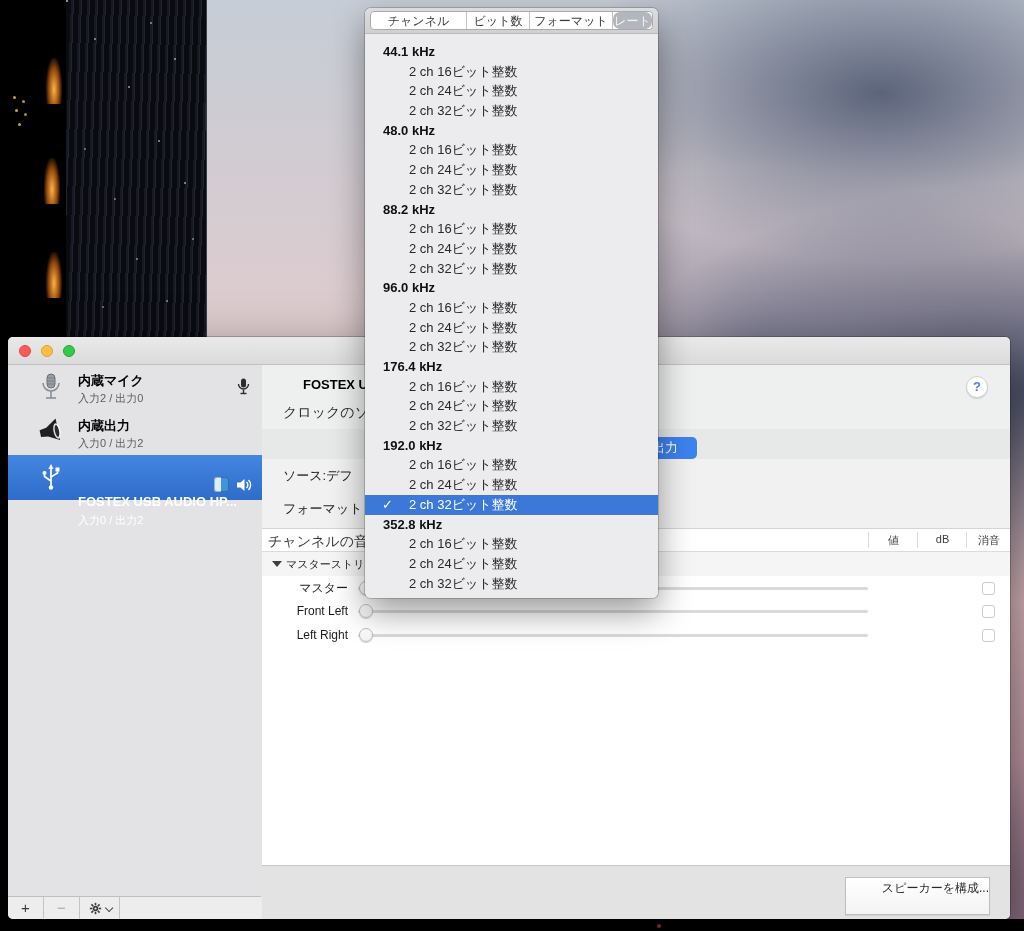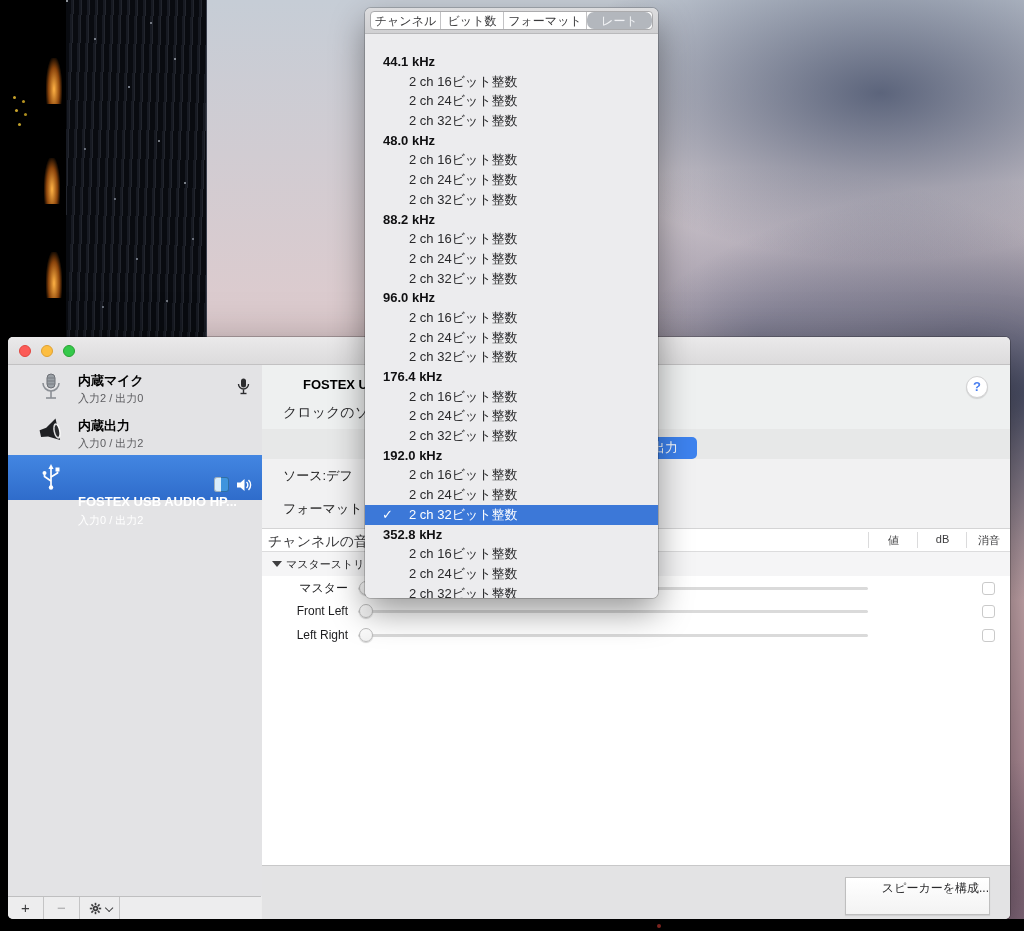--- a/index.html
+++ b/index.html
@@ -113,21 +113,21 @@
   
   .popup { position:absolute; left:365px; top:8px; width:293px; height:590px; border-radius:6px; z-index:100;
     box-shadow:0 14px 34px rgba(0,0,0,.4), 0 0 0 1px rgba(0,0,0,.18); background:#ececee; }
   .popup-header { position:absolute; left:0; top:0; width:100%; height:26px; border-radius:6px 6px 0 0;
     background:linear-gradient(180deg,#dddddf,#d0d0d2); border-bottom:1px solid #b9b9bb; }
   .segctl { position:absolute; left:5px; top:3px; width:283px; height:19px; display:flex;
     background:#fff; border:1px solid #ababad; border-radius:4px; overflow:hidden; }
   .seg { font-size:12px; color:#39393b; text-align:center; line-height:18px; border-right:1px solid #c3c3c5; }
   .seg:last-child { border-right:none; }
   .seg.sel { background:#b3b7bd; color:#f2f3f6;border-radius:7px; }
-  .rate-list { position:absolute; left:0; top:26px; width:100%; height:564px; padding-top:18px;
+  .rate-list { position:absolute; left:0; top:26px; width:100%; height:564px; padding-top:8px;
     background:#ececee; border-radius:0 0 6px 6px; overflow:hidden; }
   .rate-header { height:19.7px; line-height:19.7px; padding-left:18px; font-size:13px; font-weight:bold; color:#101012; }
   .rate-item { position:relative; height:19.7px; line-height:19.7px; padding-left:44px; font-size:13px; color:#28282a; }
   .rate-item.selected { background:#3c78d8; color:#fff; }
   .rate-item .check { position:absolute; left:17px; top:0; font-size:13px; }
 
   svg { display:block; }
 </style>
 </head>
 <body>
@@ -287,21 +287,21 @@
           <div class="ch-check"></div>
         </div>
       </div>
 
     <div class="config-btn">スピーカーを構成...</div>
   </div>
 
   <div class="popup">
     <div class="popup-header">
       <div class="segctl">
-        <div class="seg" style="width:70px">チャンネル</div>
+        <div class="seg" style="width:96px">チャンネル</div>
         <div class="seg" style="width:63px">ビット数</div>
         <div class="seg" style="width:83px">フォーマット</div>
         <div class="seg sel" style="flex:1">レート</div>
       </div>
     </div>
     <div class="rate-list">
         <div class="rate-header">44.1 kHz</div>
         <div class="rate-item"><span>2 ch 16ビット整数</span></div>
         <div class="rate-item"><span>2 ch 24ビット整数</span></div>
         <div class="rate-item"><span>2 ch 32ビット整数</span></div>

